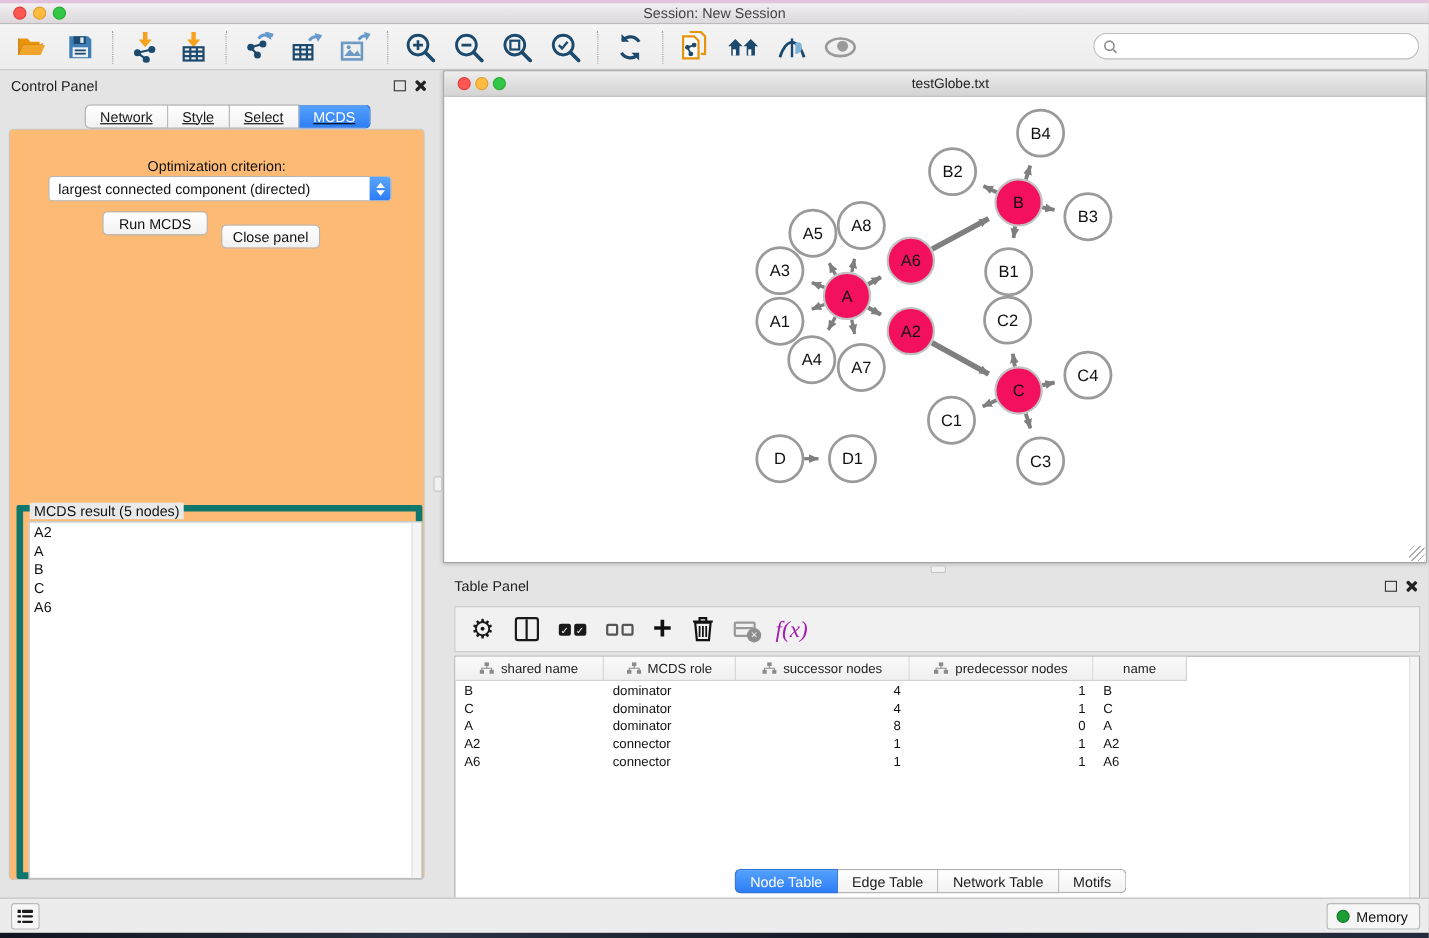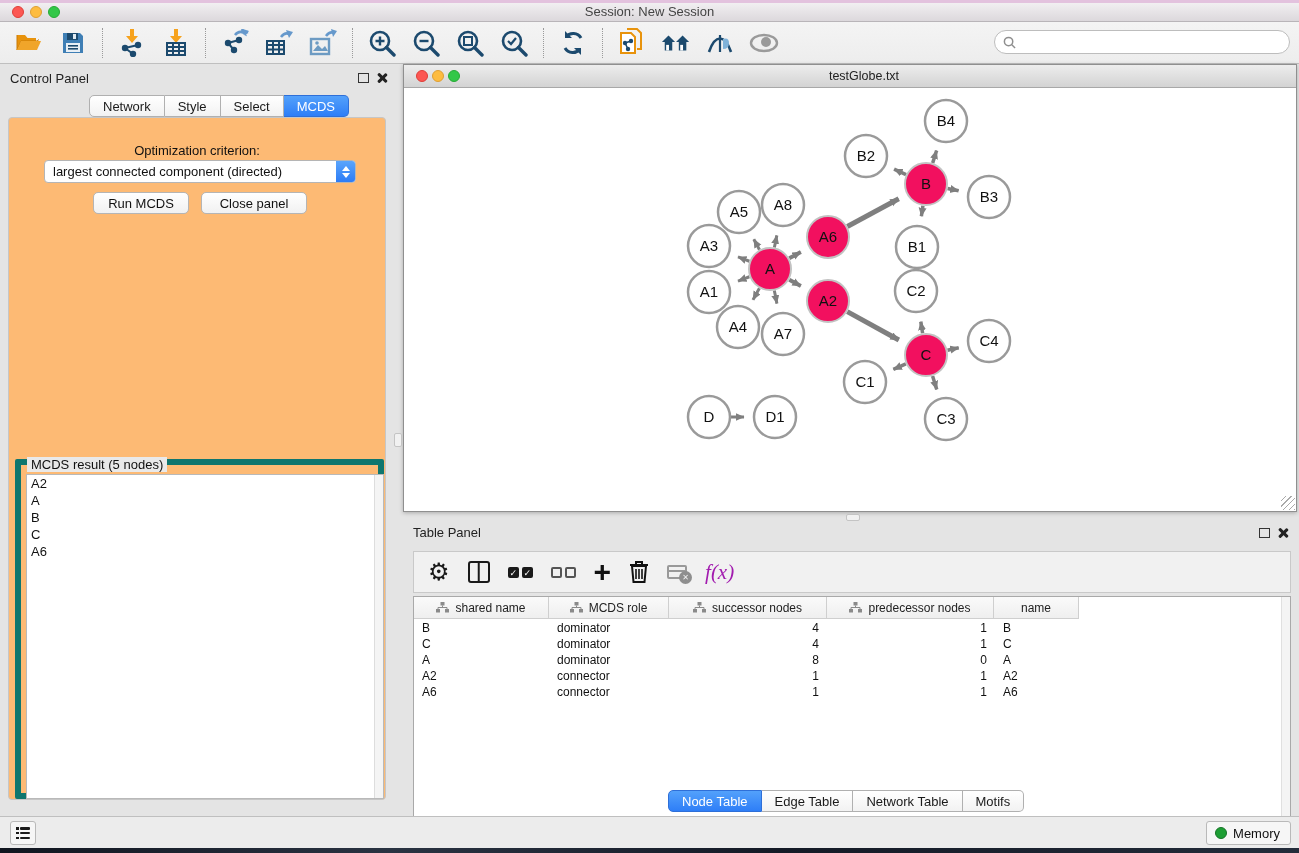--- a/index.html
+++ b/index.html
@@ -42,21 +42,21 @@
   .x-icon::before { transform:rotate(45deg);} .x-icon::after { transform:rotate(-45deg);}
 
   .seg-tabs { position:absolute; display:flex; }
   .seg-tab { height:22px; padding:0 13px; background:linear-gradient(#ffffff,#f2f2f2);
     border:1px solid #b0b0b0; border-left:none; font-size:13px; color:#1a1a1a;
     display:flex; align-items:center; justify-content:center; cursor:pointer; white-space:nowrap; }
   .seg-tab:first-child { border-left:1px solid #b0b0b0; border-radius:5px 0 0 5px; }
   .seg-tab:last-child { border-radius:0 5px 5px 0; }
   .seg-tab.selected { background:linear-gradient(#53a1fb,#2e7ef7); color:#fff; border-color:#2e6fd8; }
 
-  .cp-tabs { left:89px; top:31px; }
+  .cp-tabs { left:77px; top:31px;text-decoration:underline; }
 
   .cp-box { position:absolute; left:8px; top:53px; width:378px; height:683px;
     background:#fdba74; border:1px solid #c6c6c6; border-radius:4px; }
   .opt-label { position:absolute; left:0; top:25px; width:100%; text-align:center; font-size:13px; color:#111; }
   .dropdown { position:absolute; left:35px; top:42px; width:312px; height:23px; background:#fff;
     border:1px solid #b5b5b5; border-radius:4px; display:flex; align-items:center; cursor:pointer; }
   .dropdown .dd-text { flex:1; font-size:13px; color:#111; padding-left:8px; white-space:nowrap; overflow:hidden; }
   .dd-spinner { width:19px; height:21px; background:linear-gradient(#5aa5fc,#2d7cf6); border-radius:0 3px 3px 0;
     display:flex; flex-direction:column; align-items:center; justify-content:center; gap:2px; }
   .dd-spinner i { display:block; width:0; height:0; border-left:4px solid transparent; border-right:4px solid transparent; }
@@ -325,21 +325,21 @@
       <div class="cp-box">
         <div class="opt-label">Optimization criterion:</div>
         <div class="dropdown">
           <span class="dd-text">largest connected component (directed)</span>
           <span class="dd-spinner">
               <i class="dd-up"></i>
               <i class="dd-down"></i>
             </span>
         </div>
         <div class="push-btn" style="left:84px; top:74px; width:96px;">Run MCDS</div>
-        <div class="push-btn" style="left:192px; top:74px; width:106px;">Close panel</div>
+        <div class="push-btn" style="left:192px; top:86px; width:90px;">Close panel</div>
 
         <div class="fieldset">
           <span class="fieldset-legend">MCDS result (5 nodes)</span>
           <div class="result-list">
             <div class="result-item">A2</div>
             <div class="result-item">A</div>
             <div class="result-item">B</div>
             <div class="result-item">C</div>
             <div class="result-item">A6</div>
             <div class="vscroll"></div>

